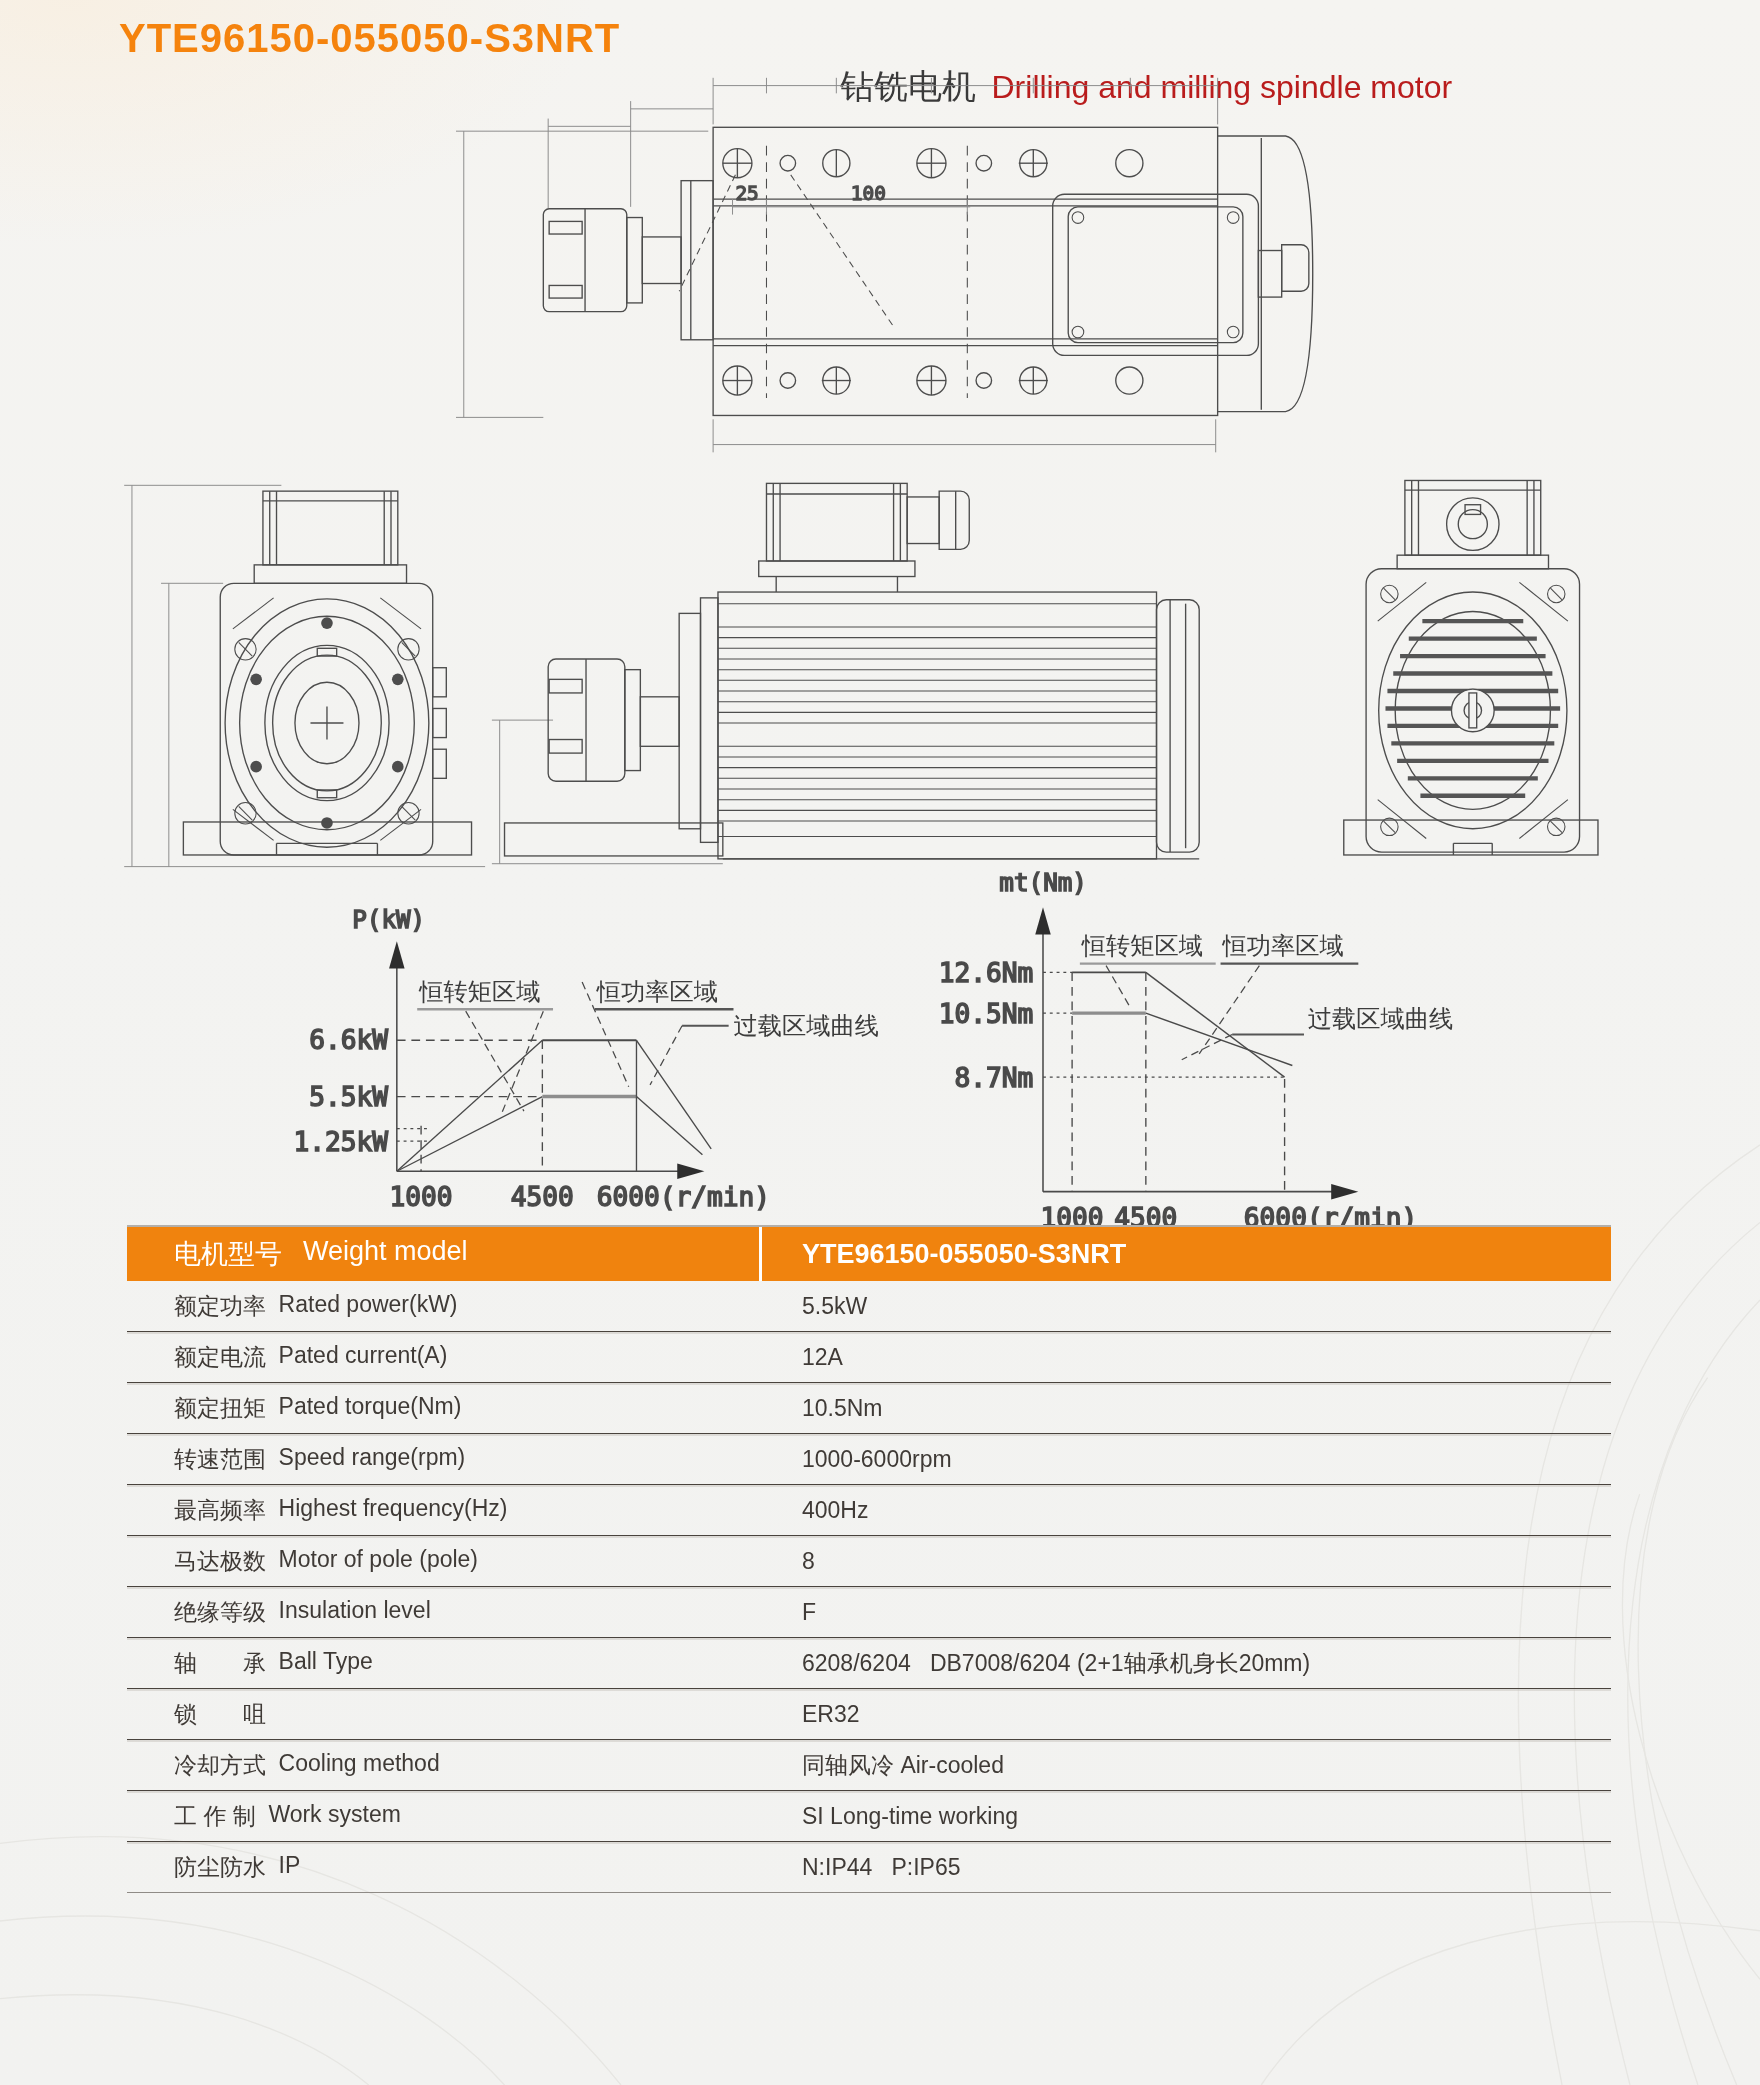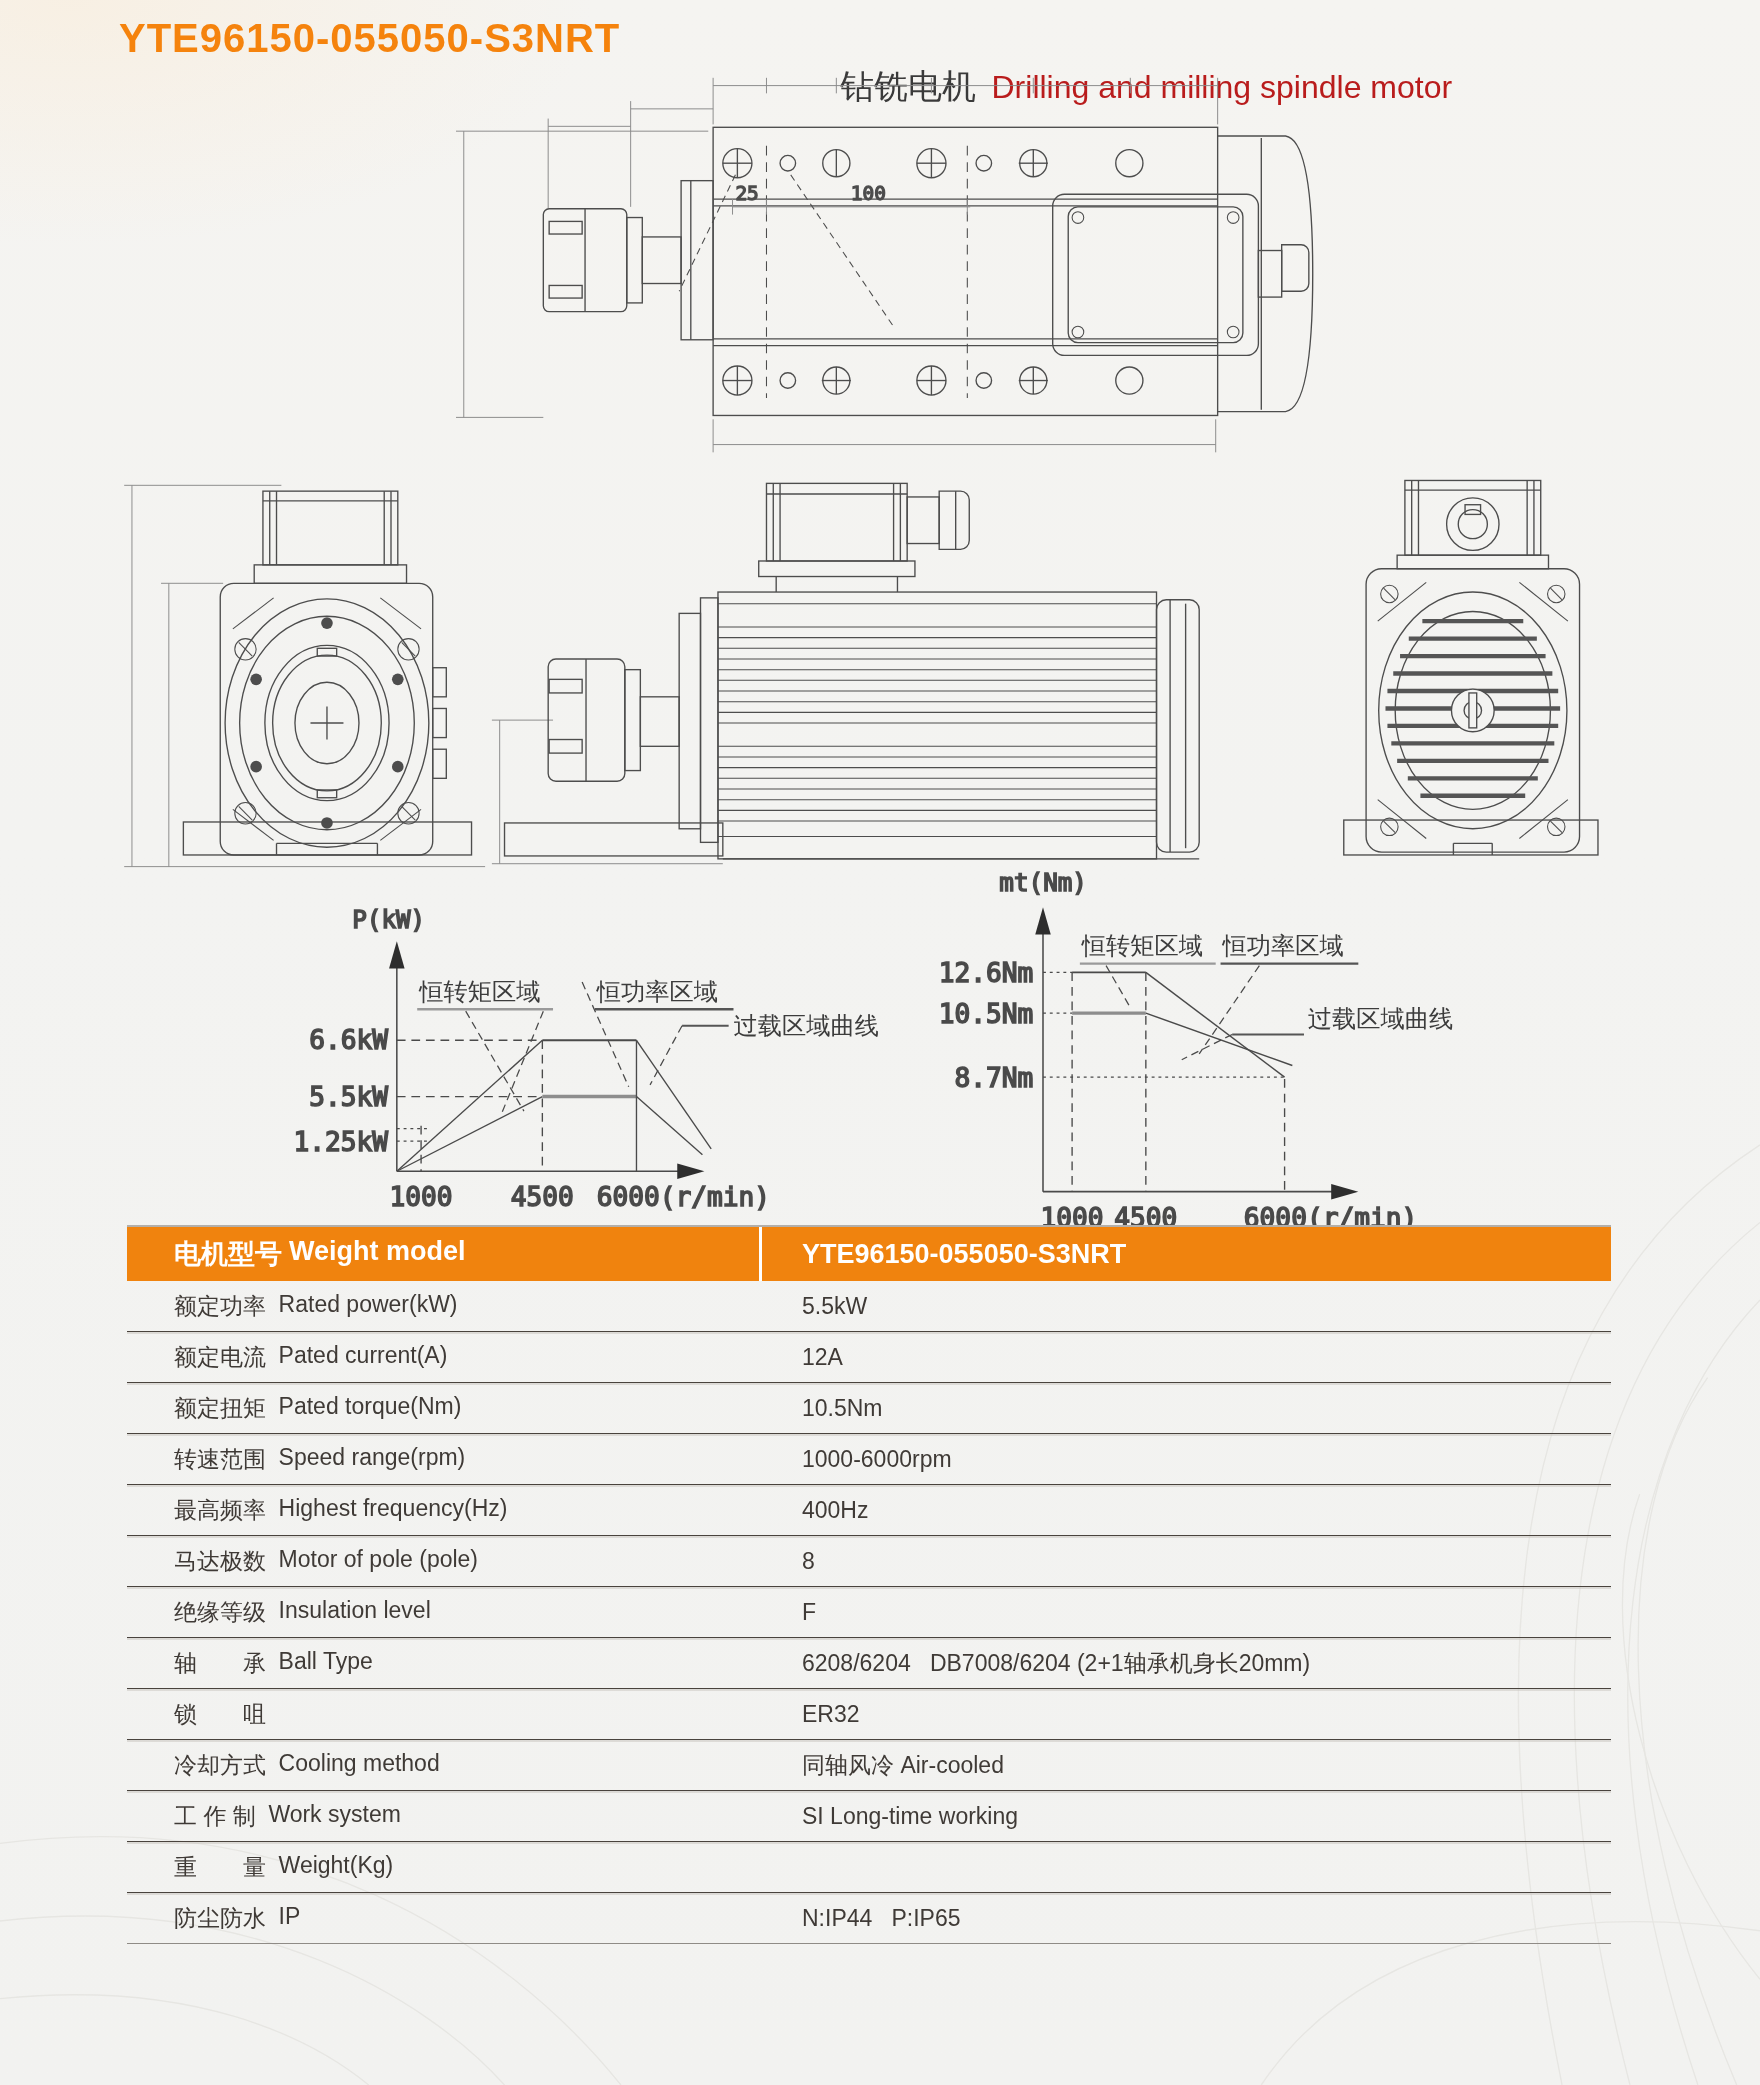--- a/index.html
+++ b/index.html
@@ -30,21 +30,21 @@
   svg .cjk{font-family:"Liberation Sans",sans-serif;fill:#3c3c3c;}
   
   .spec-table{
     left:127px;top:1225px;width:1484px;z-index:2;
   }
   .spec-header{
     position:relative;height:54px;background:#f0830e;
     border-top:2.9px solid #b3afaa;
     color:#fff;display:flex;align-items:center;
   }
-  .spec-header .h-label{margin-left:47px;font-size:27px;font-weight:bold;display:flex;gap:7px;}
+  .spec-header .h-label{margin-left:47px;font-size:27px;font-weight:normal;display:flex;gap:21px;}
   .spec-header .h-value{position:absolute;left:675px;font-size:27px;font-weight:bold;}
   .spec-header .h-divider{position:absolute;left:632px;top:0;width:2.9px;height:100%;background:#ffffff;}
   .spec-row{
     position:relative;height:50px;
     border-bottom:1.9px solid #49433d;
     box-shadow:0 1.9px 0 rgba(201,197,192,.55);
     display:flex;align-items:center;
   }
   .spec-row:last-child{border-bottom:1.9px solid #8f8b86;box-shadow:none;}
   .spec-row .r-label{margin-left:47px;font-size:23px;display:flex;gap:12.6px;white-space:pre-wrap;text-align:right;}
@@ -514,21 +514,17 @@
   </div>
   <div class="spec-row">
     <div class="r-label"><span class="zh">冷却方式</span><span class="en">Cooling method</span></div>
     <div class="r-value">同轴风冷 Air-cooled</div>
   </div>
   <div class="spec-row">
     <div class="r-label"><span class="zh">工 作 制</span><span class="en">Work system</span></div>
     <div class="r-value">SI Long-time working</div>
   </div>
   <div class="spec-row">
-    <div class="r-label"><span class="zh">重　　量</span><span class="en">Weight(Kg)</span></div>
-    <div class="r-value"></div>
-  </div>
-  <div class="spec-row">
     <div class="r-label"><span class="zh">防尘防水</span><span class="en">IP</span></div>
     <div class="r-value">N:IP44   P:IP65</div>
   </div>
 </div>
 
 
 </body></html>

